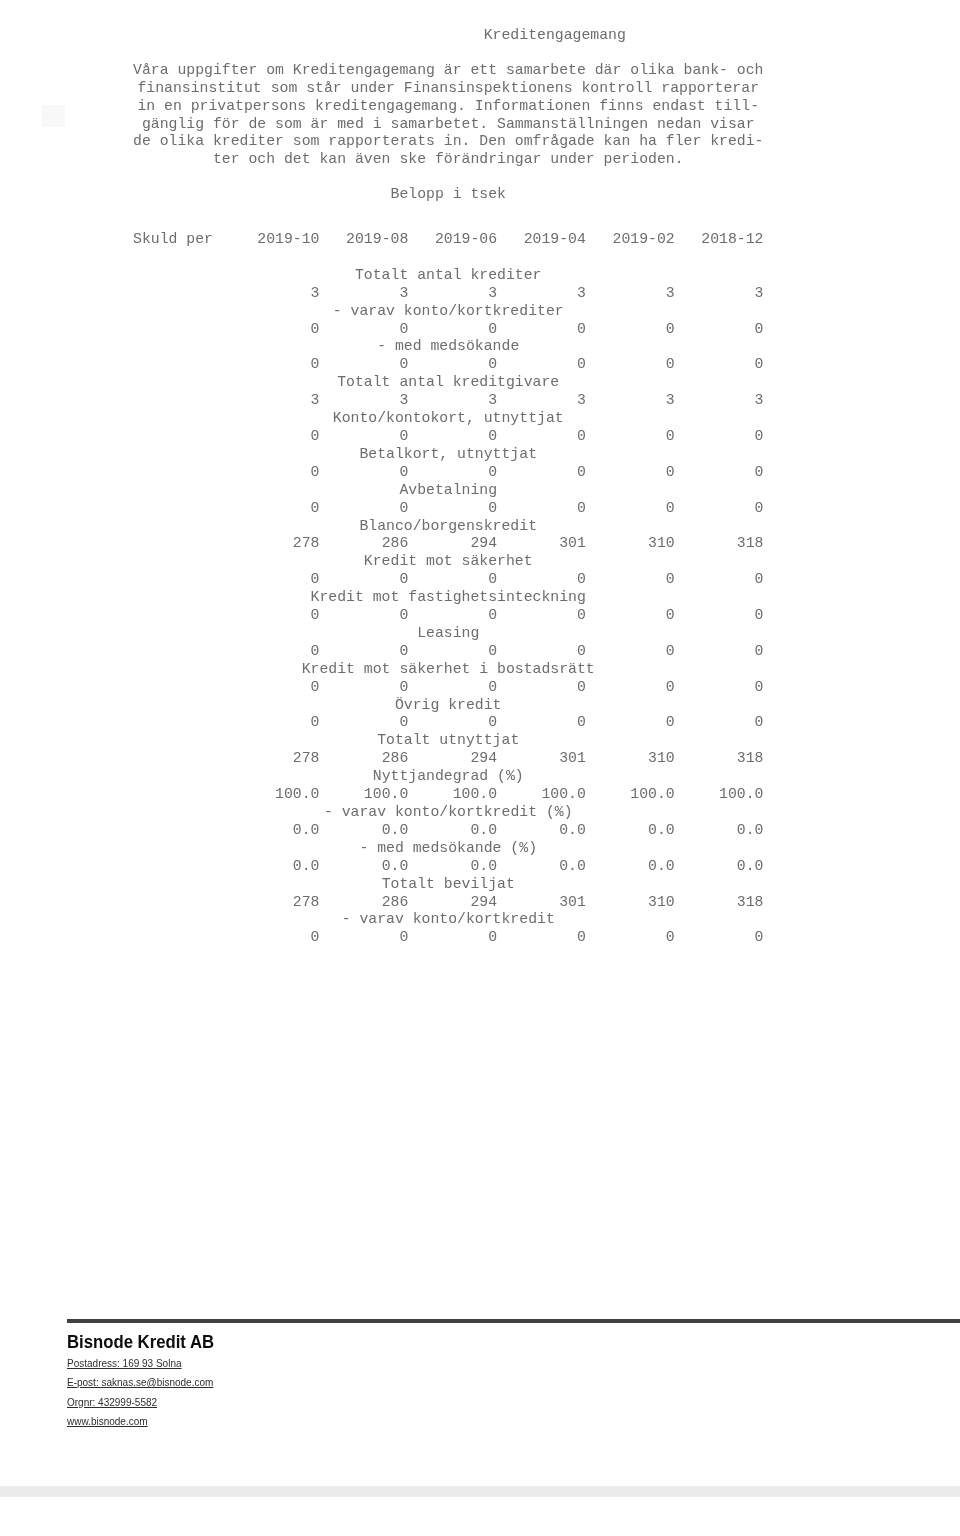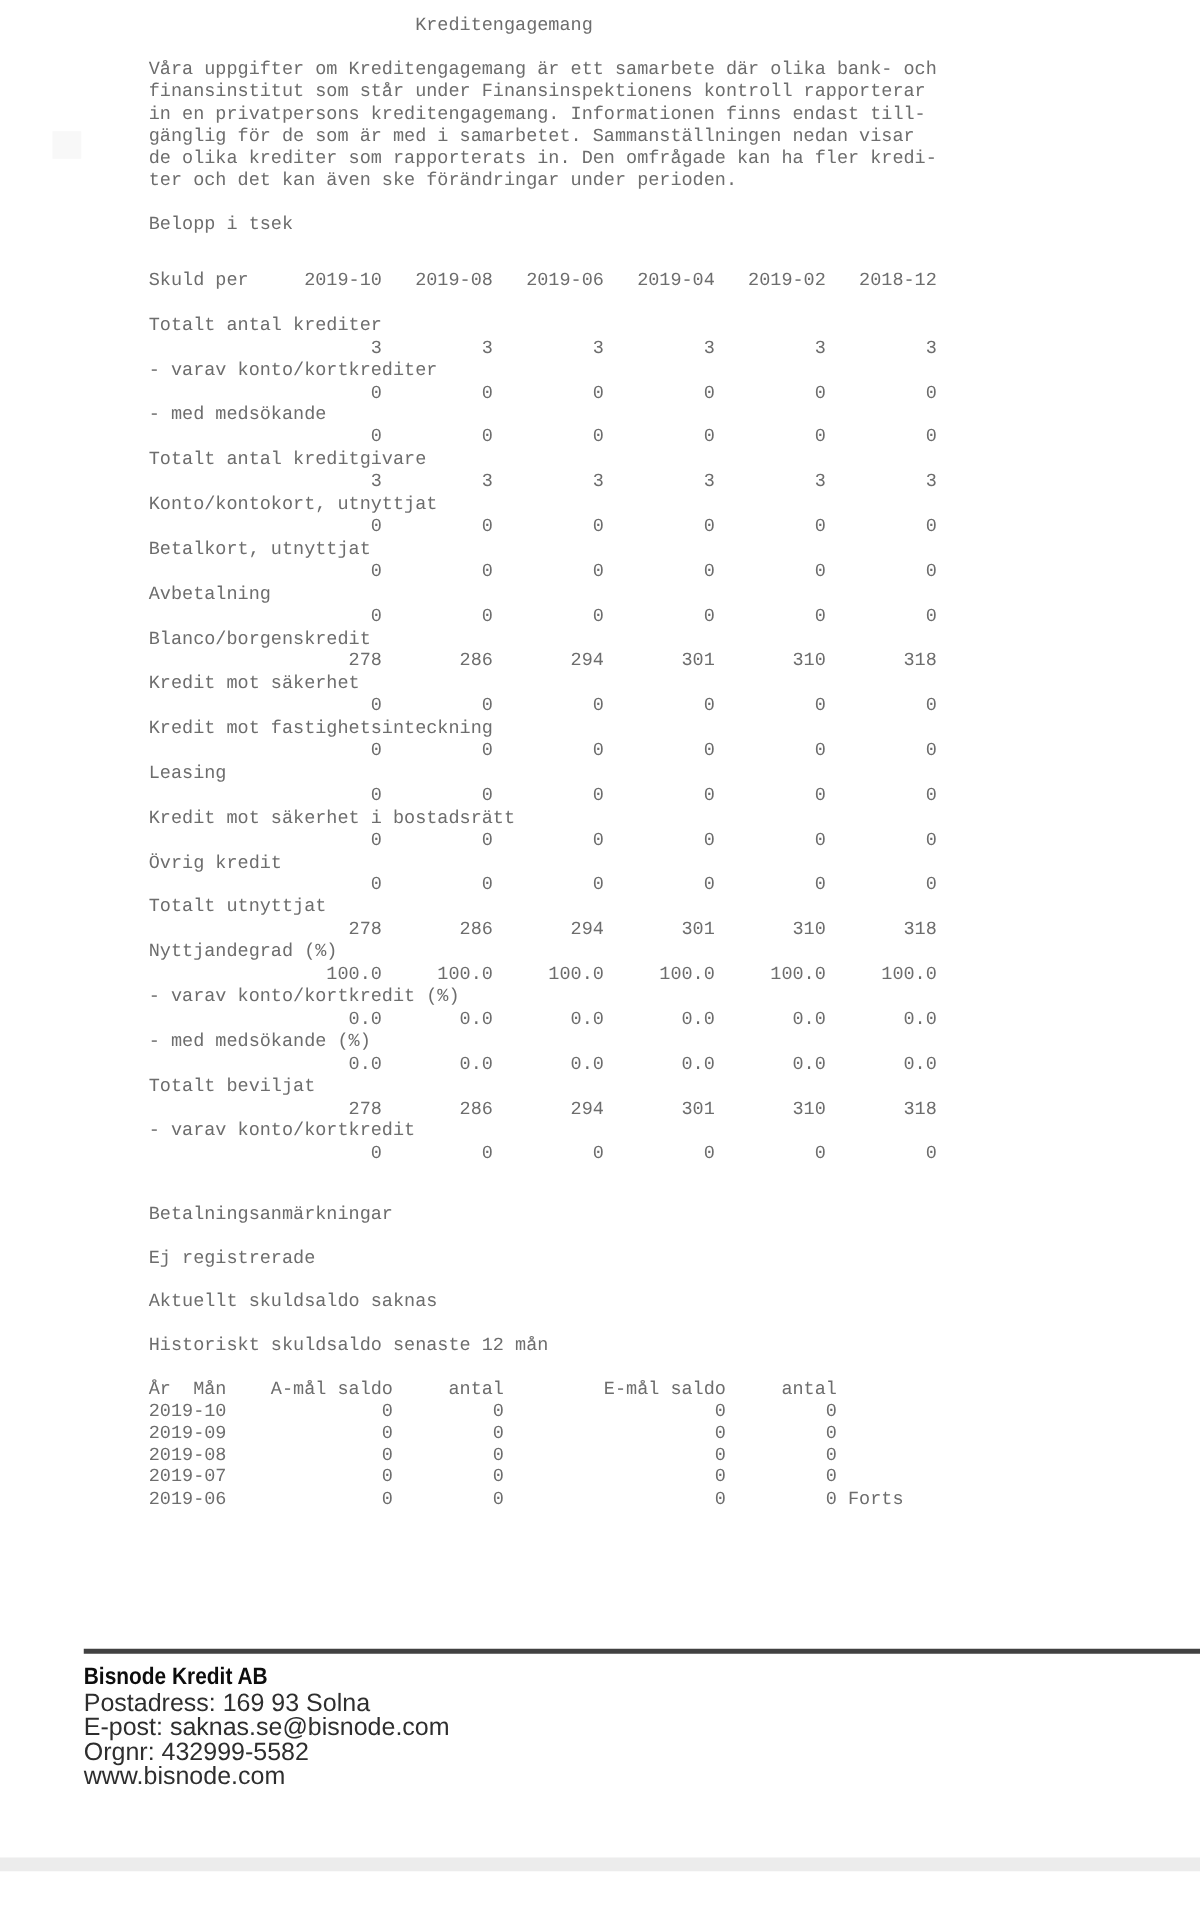--- a/index.html
+++ b/index.html
@@ -19,28 +19,29 @@
     background: #f8f8f8;
   }
   .bottom-band {
     position: absolute; left: 0; top: 1486px;
     width: 960px; height: 11px;
     background: #ececec;
   }
 
   
   pre.mono {
-    margin: 1px;
+    margin: 15px;
     position: absolute;
     left: 118px;
     white-space: pre;
     font-family: "Liberation Mono", monospace;
     font-size: 14.8px;
     color: #6d6d6d;
     letter-spacing: 0;
+    text-align: center;
   }
   pre.top   { top: 12px;  line-height: 17.7px; }
   pre.main  { top: 216px; line-height: 17.9px; }
   pre.lower { top: 963px; line-height: 17.5px; }
 
   
   .footer-rule {
     position: absolute; left: 67px; top: 1319px;
     width: 893px; height: 4px;
     background: #414141;
@@ -48,23 +49,24 @@
   .footer-title {
     position: absolute; left: 67px; top: 1331px;
     font-size: 19px; font-weight: bold;
     color: #0d0d0d;
     transform: scaleX(0.88);
     transform-origin: left center;
     white-space: nowrap;
   }
   .footer-lines {
     position: absolute; left: 67px; top: 1354px;
-    font-size: 20px; line-height: 19.3px;
+    font-size: 10px; line-height: 19.3px;
     color: #2e2e2e;
     white-space: nowrap;
+    text-decoration: underline;
   }
 </style>
 </head>
 <body>
 
 <div class="page">
 
   <div class="artifact-square"></div>
 
   <pre class="mono top">                        Kreditengagemang
@@ -112,34 +114,20 @@
                 100.0     100.0     100.0     100.0     100.0     100.0
 - varav konto/kortkredit (%)
                   0.0       0.0       0.0       0.0       0.0       0.0
 - med medsökande (%)
                   0.0       0.0       0.0       0.0       0.0       0.0
 Totalt beviljat
                   278       286       294       301       310       318
 - varav konto/kortkredit
                     0         0         0         0         0         0</pre>
 
-  <pre class="mono lower">Betalningsanmärkningar
-
-Ej registrerade
-
-Aktuellt skuldsaldo saknas
-
-Historiskt skuldsaldo senaste 12 mån
-
-År  Mån    A-mål saldo     antal         E-mål saldo     antal
-2019-10              0         0                   0         0
-2019-09              0         0                   0         0
-2019-08              0         0                   0         0
-2019-07              0         0                   0         0
-2019-06              0         0                   0         0 Forts</pre>
 
   <div>
     <div class="footer-rule"></div>
     <div class="footer-title">Bisnode Kredit AB</div>
     <div class="footer-lines">
       <div>Postadress: 169 93 Solna</div>
       <div>E-post: saknas.se@bisnode.com</div>
       <div>Orgnr: 432999-5582</div>
       <div>www.bisnode.com</div>
     </div>

